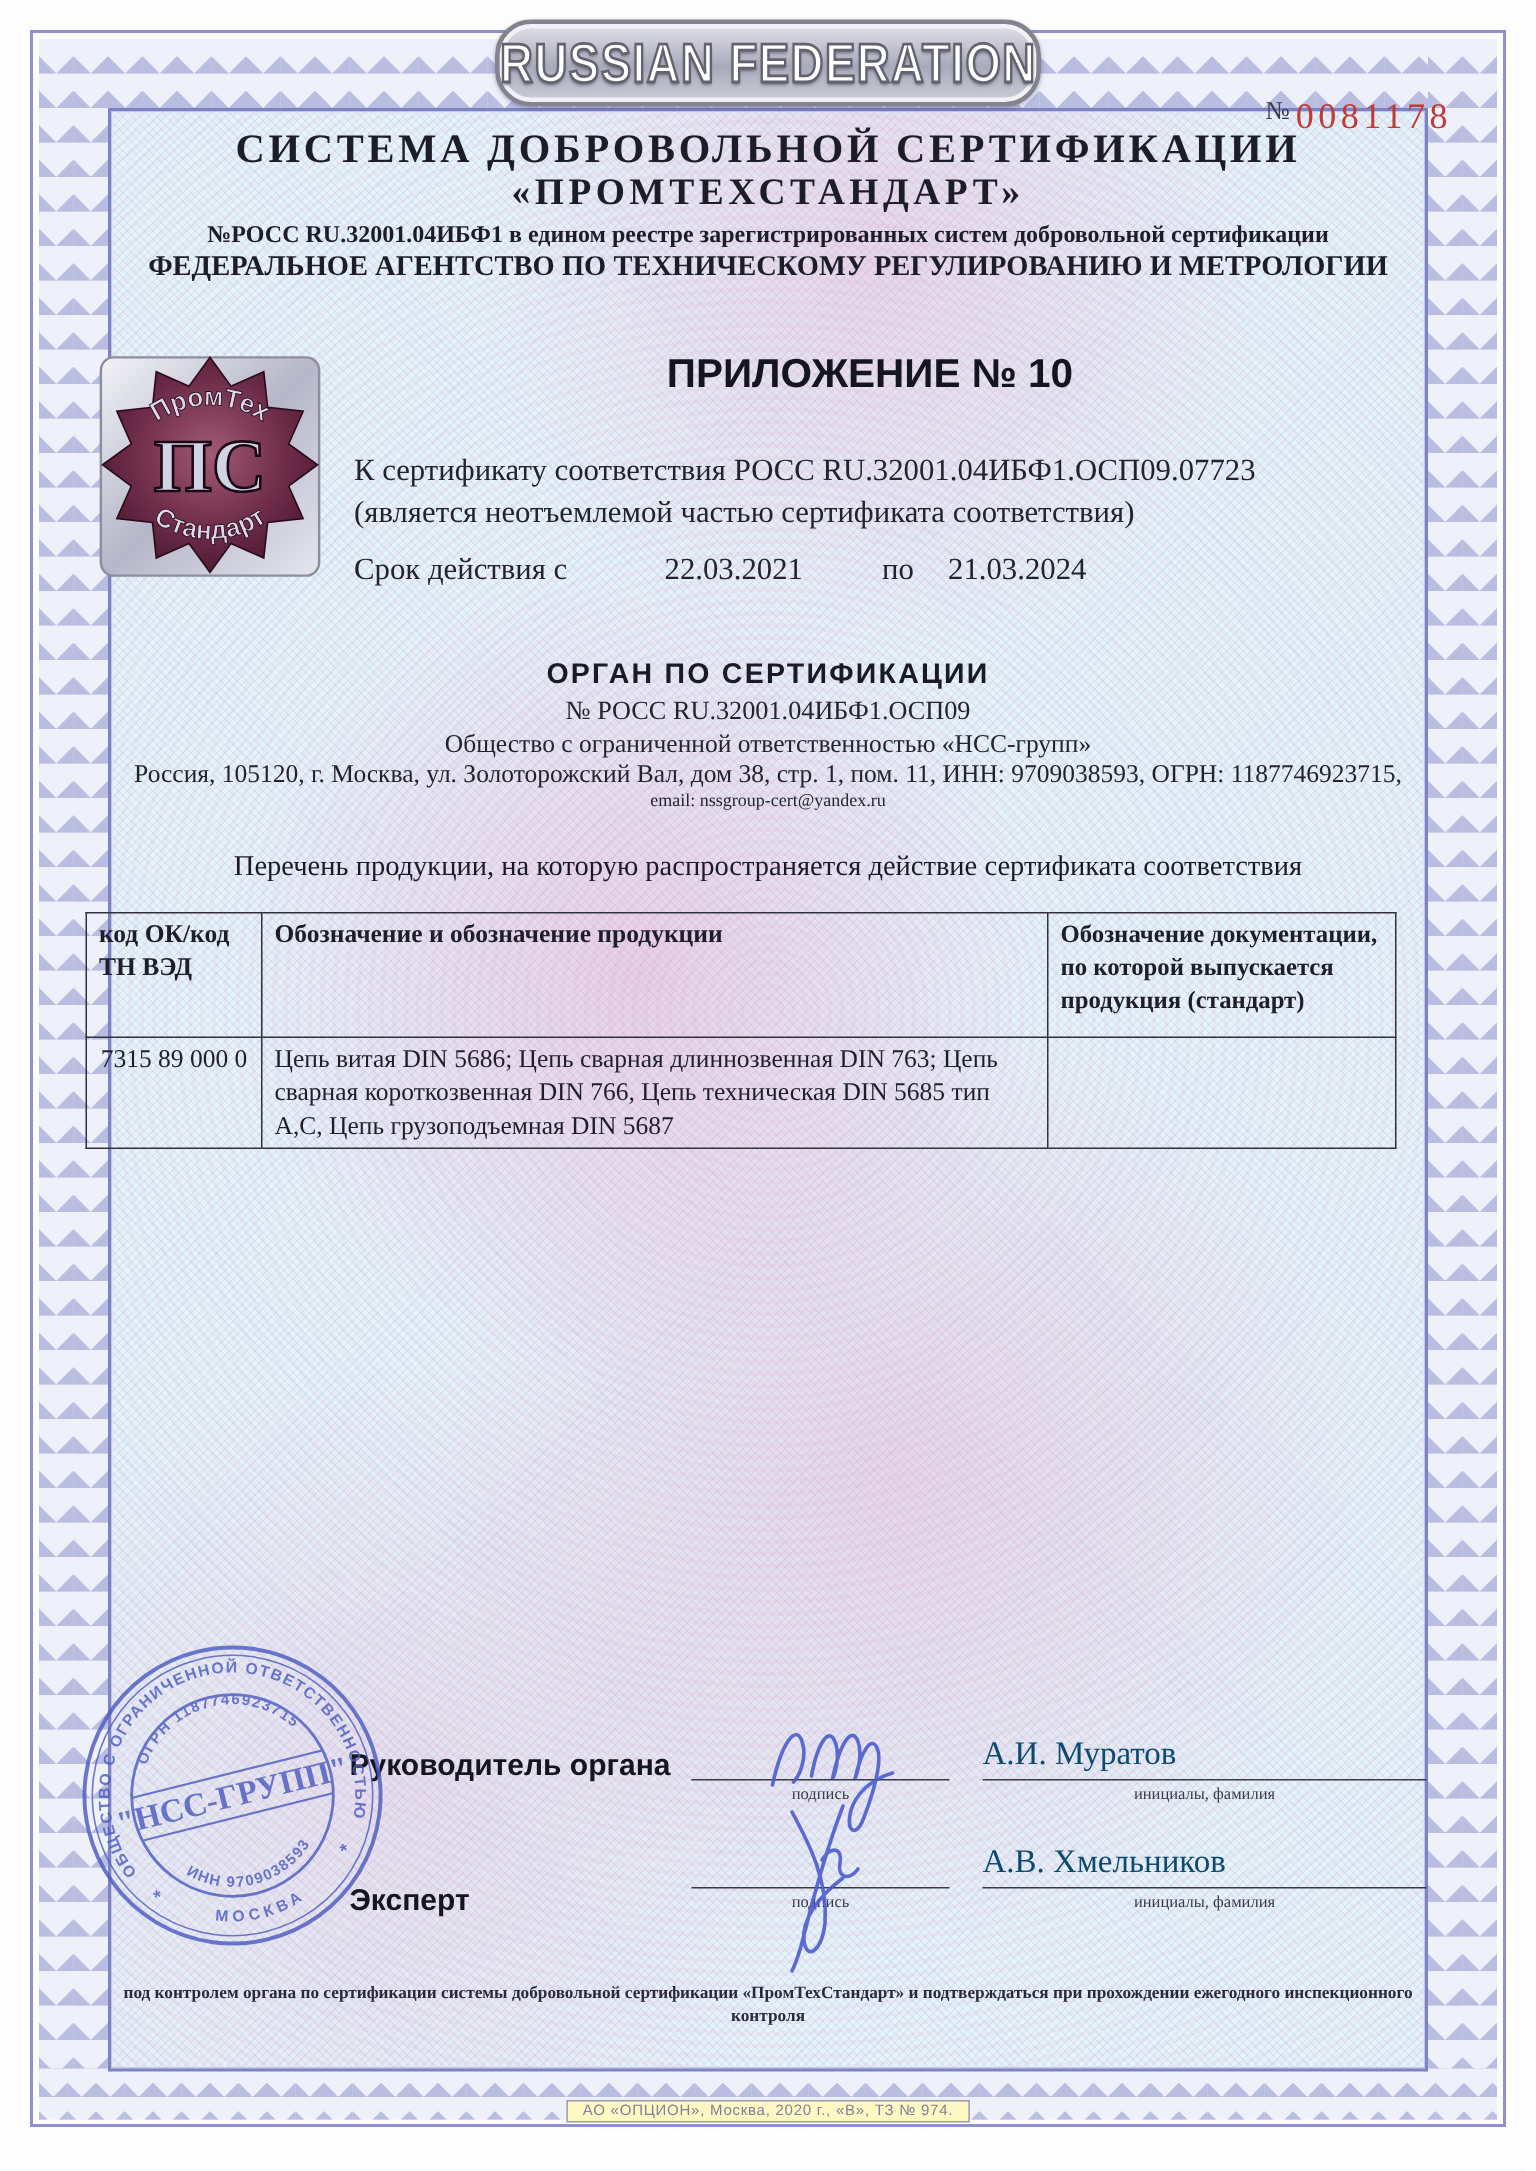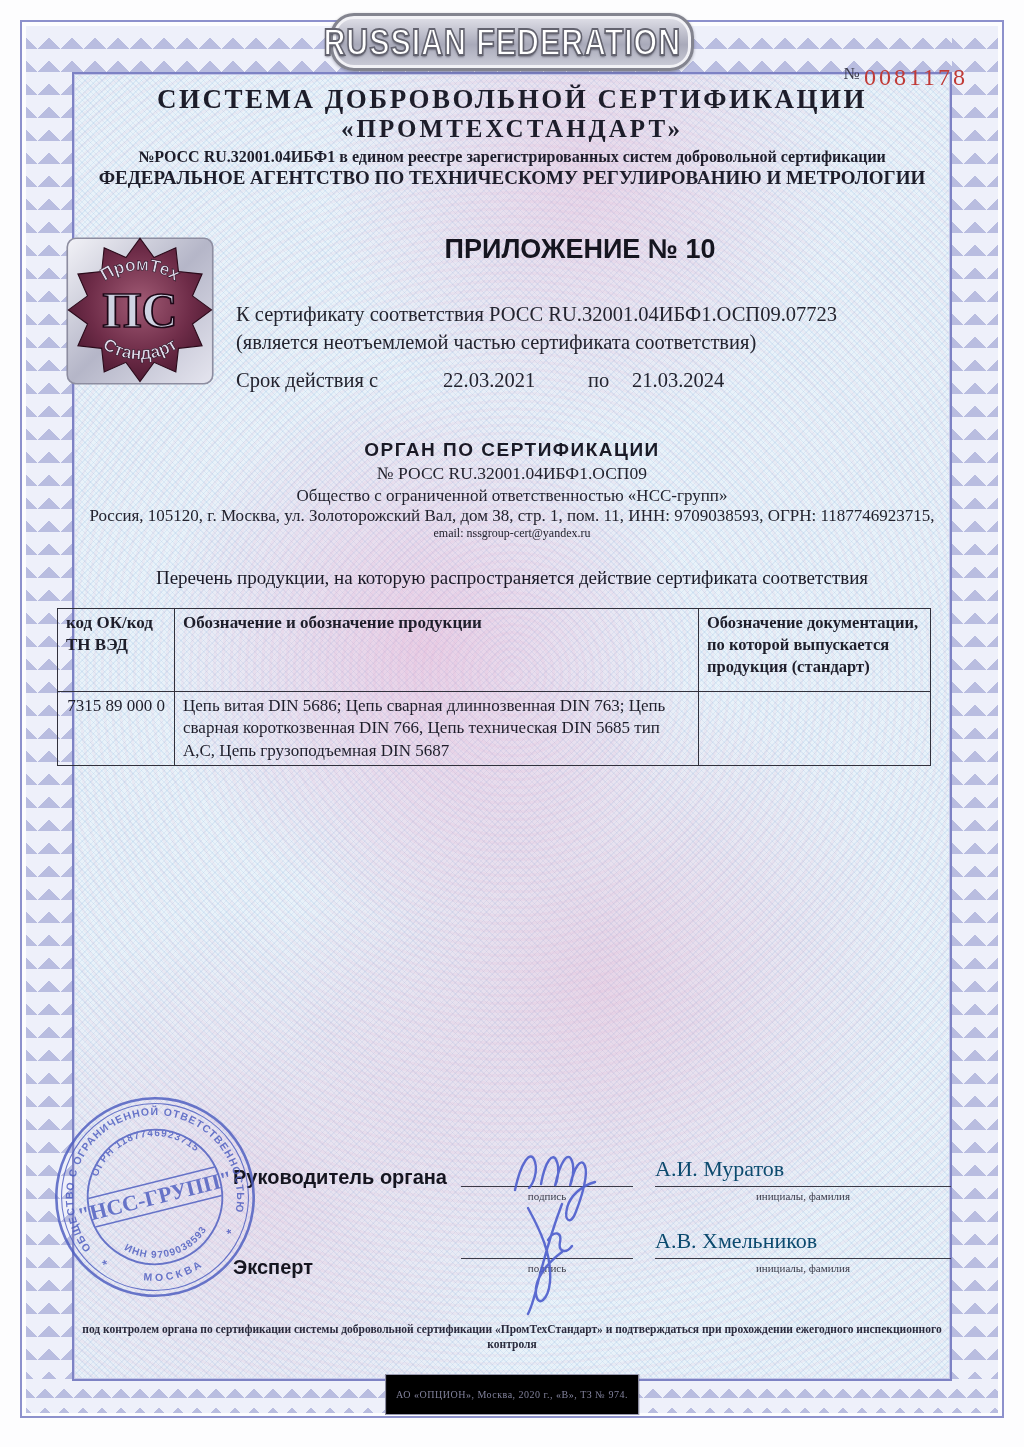--- a/index.html
+++ b/index.html
@@ -43,21 +43,21 @@
       repeating-linear-gradient(-45deg, rgba(110,162,216,.13) 0 1px, transparent 1px 4px);
   }
   .abs{position:absolute;z-index:10;}
   .center{left:0;right:0;text-align:center;}
   
   .banner{
     position:absolute;top:13px;left:50%;transform:translateX(-50%);
     width:358px;height:52px;z-index:30;border:3px solid #83848f;border-radius:24px;
     background:linear-gradient(180deg,#e2e2ea,#a9aaba 55%,#cdced9);
     box-shadow:inset 0 0 0 3px #f2f2f6, 0 1px 3px rgba(40,40,60,.35);
-    display:flex;align-items:center;justify-content:flex-end;
+    display:flex;align-items:center;justify-content:center;
   }
   .banner span{
     font-family:"Liberation Sans",sans-serif;font-weight:bold;font-size:32px;
     letter-spacing:1px;color:#fff;-webkit-text-stroke:1.6px #63636f;
     text-shadow:0 2px 2px rgba(40,40,55,.5);transform:scale(.95,1.15);white-space:nowrap;
   }
   
   .serial{top:64px;right:56px;z-index:12;white-space:nowrap;}
   .serial .no{font-size:17px;color:#3a3a4a;vertical-align:6px;}
   .serial .digits{font-size:24px;color:#c03a36;letter-spacing:3px;}
@@ -118,22 +118,22 @@
   .sn2{top:1228px;left:655px;width:296px;}
   .sig-svg{position:absolute;z-index:12;}
   .sg1{top:1128px;left:505px;}
   .sg2{top:1196px;left:500px;}
   
   .stamp{position:absolute;top:1092px;left:50px;z-index:13;opacity:.82;transform:rotate(-14deg);}
   
   .fine{top:1322px;left:60px;right:60px;text-align:center;font-weight:bold;font-size:11.5px;line-height:15px;color:#2a2a3c;z-index:10;}
   .imprint{
     position:absolute;bottom:32px;left:50%;transform:translateX(-50%);z-index:14;
-    background:#000000;border:1px solid #9a9ab0;padding:14px 10px;white-space:nowrap;
-    font-family:Liberation Serif, serif;font-size:10px;letter-spacing:.5px;color:#80809a;
+    background:#fef9c3;border:1px solid #9a9ab0;padding:1px 10px;white-space:nowrap;
+    font-family:Liberation Sans, sans-serif;font-size:10px;letter-spacing:.5px;color:#80809a;
   }
 </style>
 </head>
 <body>
 
 <div class="edge-line edge-top"></div>
 <div class="edge-line edge-left"></div>
 <div class="edge-line edge-right"></div>
 <div class="edge-line edge-bottom"></div>
 <div class="band band-top"></div>

